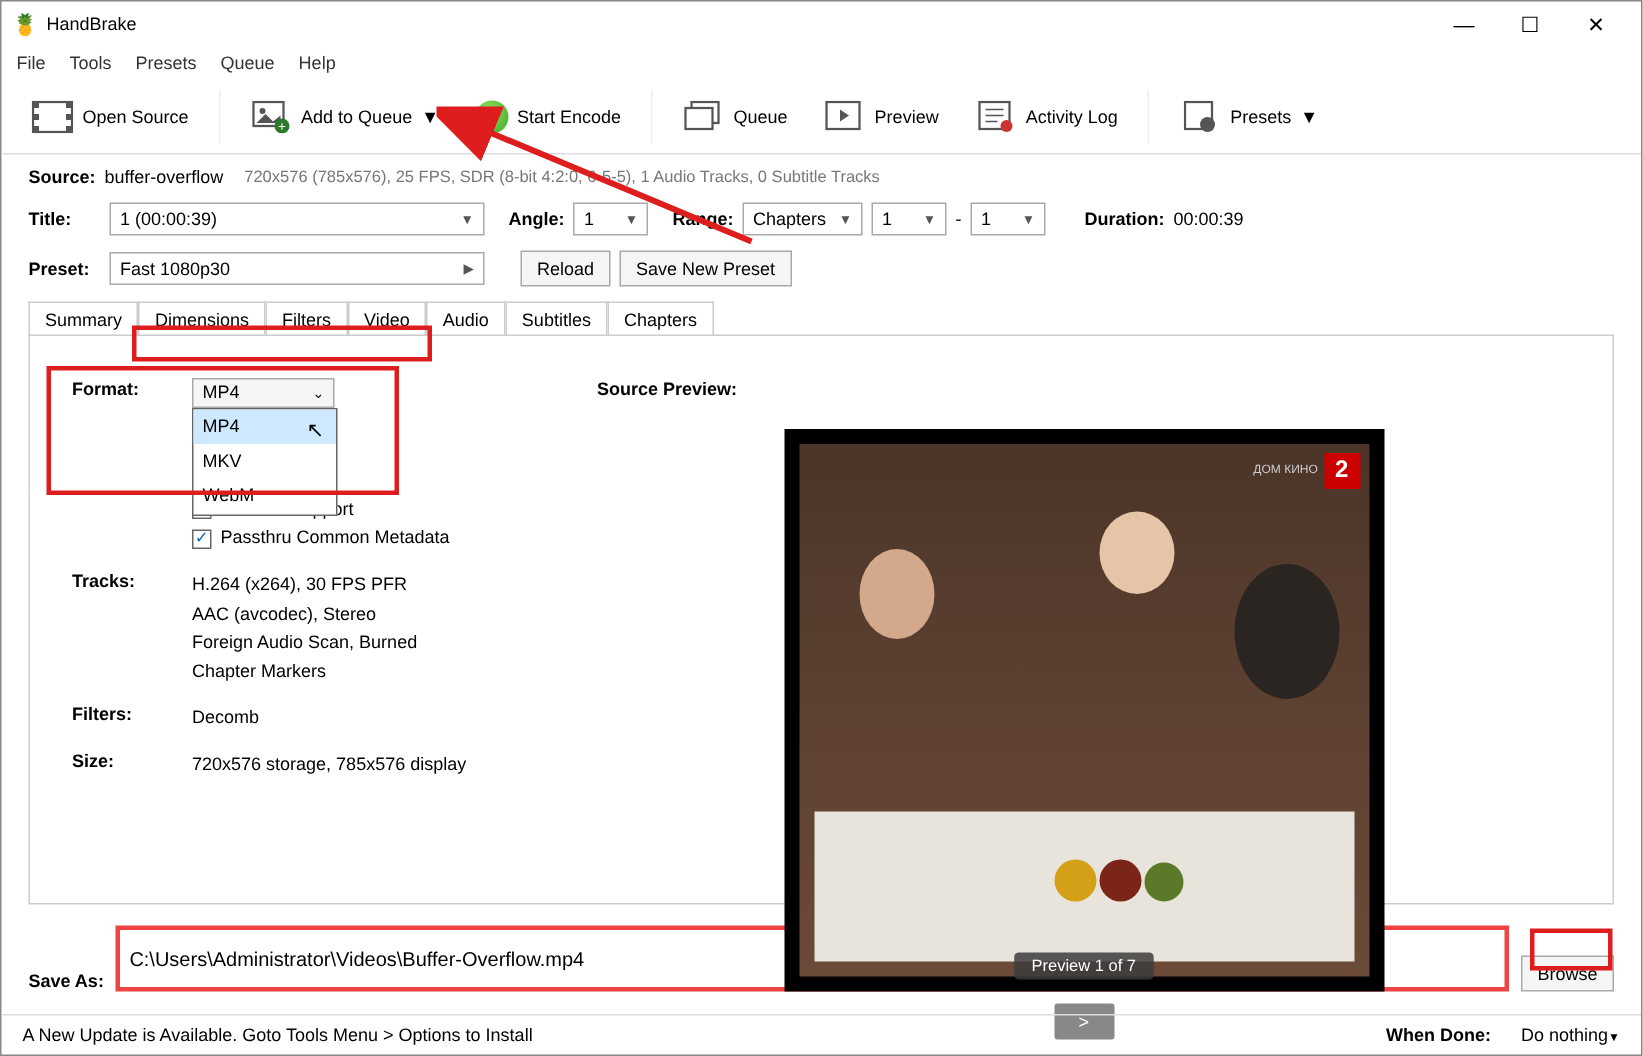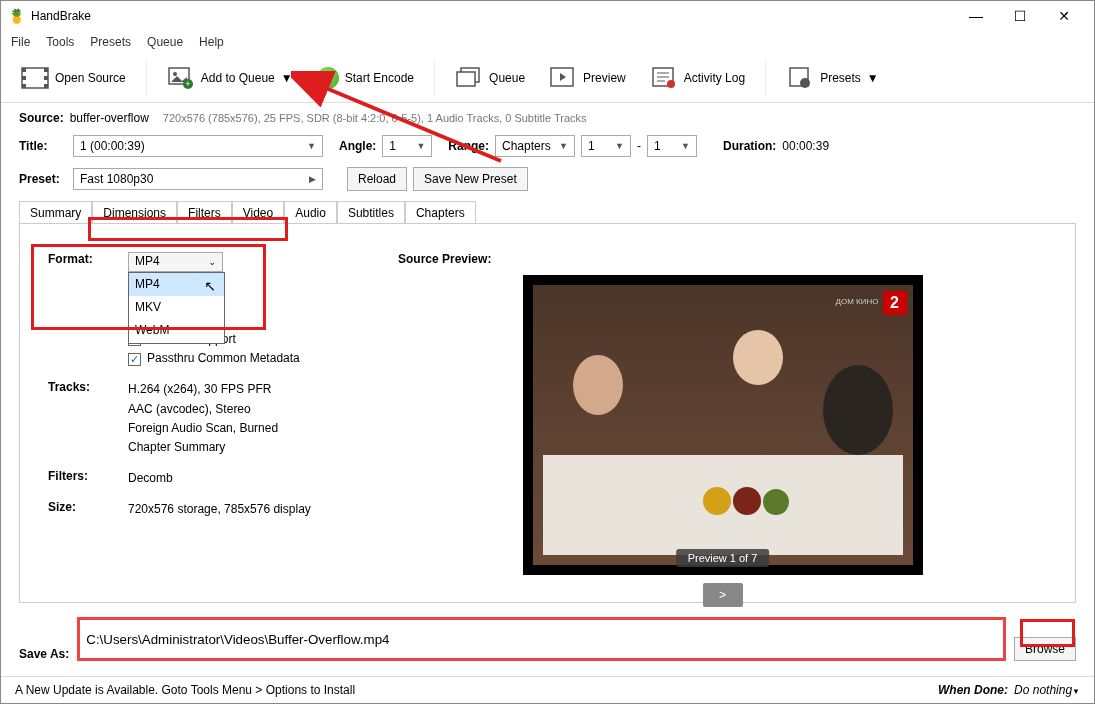--- a/index.html
+++ b/index.html
@@ -29,40 +29,40 @@
 .sect { display: flex; margin-bottom: 12px; }
 .sect .lab { width: 80px; font-weight: 600; }
 .sect .val { flex: 1; line-height: 1.6; }
 .format-dd { width: 95px; border: 1px solid #aaa; background: #f5f5f5; padding: 2px 6px; display: flex; align-items: center; justify-content: space-between; height: 20px; position: relative; }
 .dd-list { position: absolute; top: 19px; left: -1px; width: 97px; background: #fff; border: 1px solid #666; }
 .dd-item { padding: 2px 6px; }
 .dd-item.sel { background: #cde8ff; }
 .cursor { position: absolute; right: 6px; top: 22px; font-size: 14px; }
 .chk { display: inline-block; width: 13px; height: 13px; border: 1px solid #666; vertical-align: middle; margin-right: 6px; text-align: center; line-height: 11px; font-size: 11px; color: #0968b7; }
 .preview { flex: 1; }
-.preview h4 { font-weight: 600; margin-bottom: 9px; }
-.vid { width: 400px; height: 300px; background: #000; position: relative; margin: 1px auto; overflow: hidden; }
+.preview h4 { font-weight: 600; margin-bottom: 20px; }
+.vid { width: 400px; height: 375px; background: #000; position: relative; margin: 1px auto; overflow: hidden; }
 .scene { position: absolute; inset: 10px; background: linear-gradient(180deg,#4a3528 0%, #5a3f30 40%, #6b4a38 100%); }
 .person { position: absolute; border-radius: 50%; }
 .p1 { width: 50px; height: 60px; background: #d4a88a; left: 40px; top: 70px; }
 .p2 { width: 50px; height: 55px; background: #e6c4a8; left: 200px; top: 45px; }
 .p3 { width: 70px; height: 90px; background: #2a2520; right: 20px; top: 80px; }
 .table-cloth { position: absolute; bottom: 10px; left: 10px; right: 10px; height: 100px; background: #e8e4dc; }
 .fruit { position: absolute; border-radius: 50%; bottom: 50px; }
 .f1 { width: 28px; height: 28px; background: #d4a017; left: 170px; }
 .f2 { width: 28px; height: 28px; background: #7a2518; left: 200px; }
 .f3 { width: 26px; height: 26px; background: #5a7a2a; left: 230px; }
 .logo-badge { position: absolute; top: 16px; right: 16px; background: #c00; color: #fff; width: 24px; height: 24px; font-weight: bold; font-size: 16px; display: flex; align-items: center; justify-content: center; }
 .logo-txt { position: absolute; top: 22px; right: 44px; color: #ccc; font-size: 8px; }
 .prev-pill { position: absolute; bottom: 8px; left: 50%; transform: translateX(-50%); background: rgba(60,60,60,.85); color: #fff; padding: 3px 12px; border-radius: 3px; font-size: 11px; }
 .nav-box { width: 40px; height: 24px; background: #888; color: #fff; display: flex; align-items: center; justify-content: center; margin: 8px auto 0; border-radius: 2px; }
 .saveas { display: flex; align-items: flex-end; padding: 6px 18px; gap: 8px; }
 .saveas input { flex: 1; border: 3px solid #ef4444; padding: 19px 6px; height: 22px; font-family: inherit; }
 .footer { position: absolute; bottom: 0; left: 0; right: 0; border-top: 1px solid #ddd; padding: 6px 14px; display: flex; align-items: center; font-size: 12px; }
-.footer .right { margin-left: auto; display: flex; align-items: flex-end; gap: 6px; font-style: italic; }
+.footer .right { margin-left: auto; display: flex; align-items: flex-end; gap: 20px; }
 .red-box { position: absolute; border: 3px solid #de1e1e; pointer-events: none; }
 .arrow-svg { position: absolute; pointer-events: none; }
 .play-icon { width: 22px; height: 22px; border-radius: 50%; background: radial-gradient(circle at 35% 35%, #8de05c, #45a82b); display: flex; align-items: center; justify-content: center; }
 .play-icon::after { content: ''; border-left: 7px solid #184a0e; border-top: 5px solid transparent; border-bottom: 5px solid transparent; margin-left: 2px; }
 </style>
 </head>
 <body>
 
 <div class="titlebar">
   <span class="appicon">🍍</span>
@@ -236,21 +236,21 @@
             <div><span class="chk">✓</span><span>Passthru Common Metadata</span></div>
           </div>
         </div>
       </div>
       <div class="sect">
         <span class="lab">Tracks:</span>
         <div class="val">
           <div>H.264 (x264), 30 FPS PFR</div>
           <div>AAC (avcodec), Stereo</div>
           <div>Foreign Audio Scan, Burned</div>
-          <div>Chapter Summary</div>
+          <div>Chapter Markers</div>
         </div>
       </div>
       <div class="sect">
         <span class="lab">Filters:</span>
         <div class="val">Decomb</div>
       </div>
       <div class="sect">
         <span class="lab">Size:</span>
         <div class="val">720x576 storage, 785x576 display</div>
       </div>

